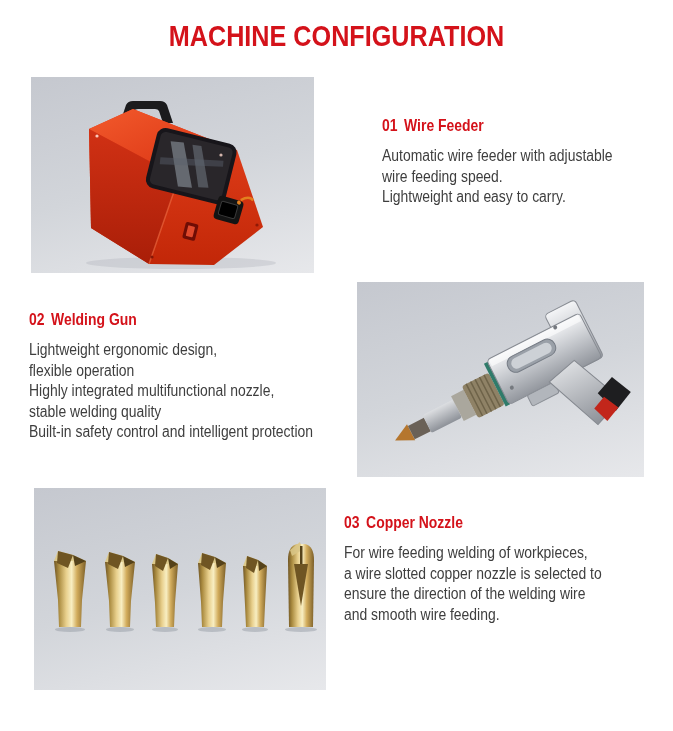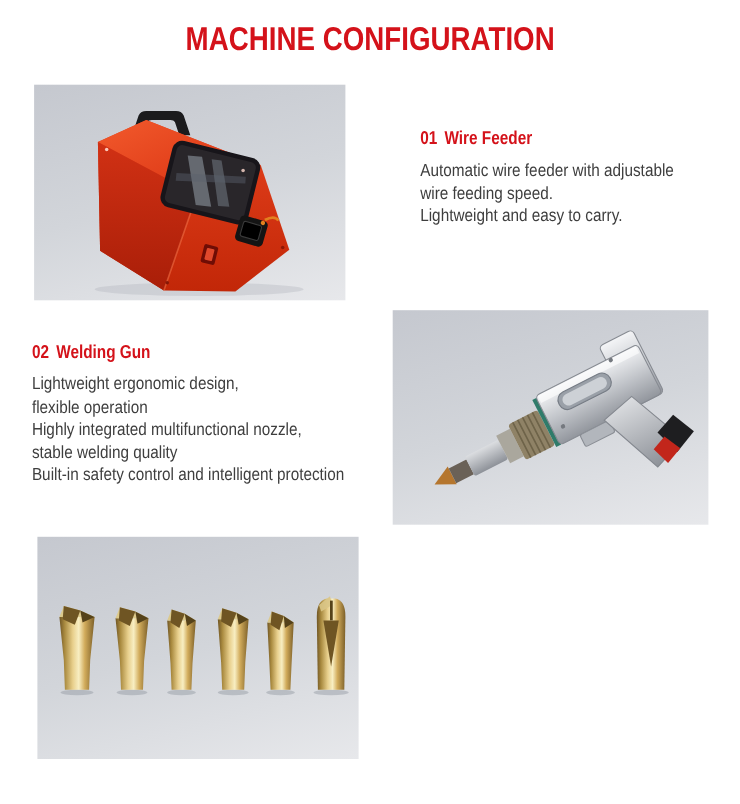--- a/index.html
+++ b/index.html
@@ -193,14 +193,21 @@
       <polygon points="224,72 233,78 225,83" fill="#55421a"></polygon>
 
       <ellipse cx="267" cy="141.5" rx="16" ry="2.5" fill="#9096a0" opacity="0.45"></ellipse>
       <path d="M254,72 Q254,58 263,56 L271,56 Q280,58 280,72 L279,139 L255,139 Z" fill="url(#gold)"></path>
       <polygon points="256,62 266,54 268,62 258,68" fill="#d9c586" opacity="0.9"></polygon>
       <rect x="266" y="58" width="2.5" height="18" fill="#55421a"></rect>
       <polygon points="260,76 274,76 267,118" fill="#6f5523"></polygon>
     </svg>
   </figure>
 
+  <section class="text text3">
+    <h2 class="heading"><span class="num">03</span><span>Copper Nozzle</span></h2>
+    <p class="line">For wire feeding welding of workpieces,</p>
+    <p class="line">a wire slotted copper nozzle is selected to</p>
+    <p class="line">ensure the direction of the welding wire</p>
+    <p class="line">and smooth wire feeding.</p>
+  </section>
 
 </div>
 
 </body></html>

